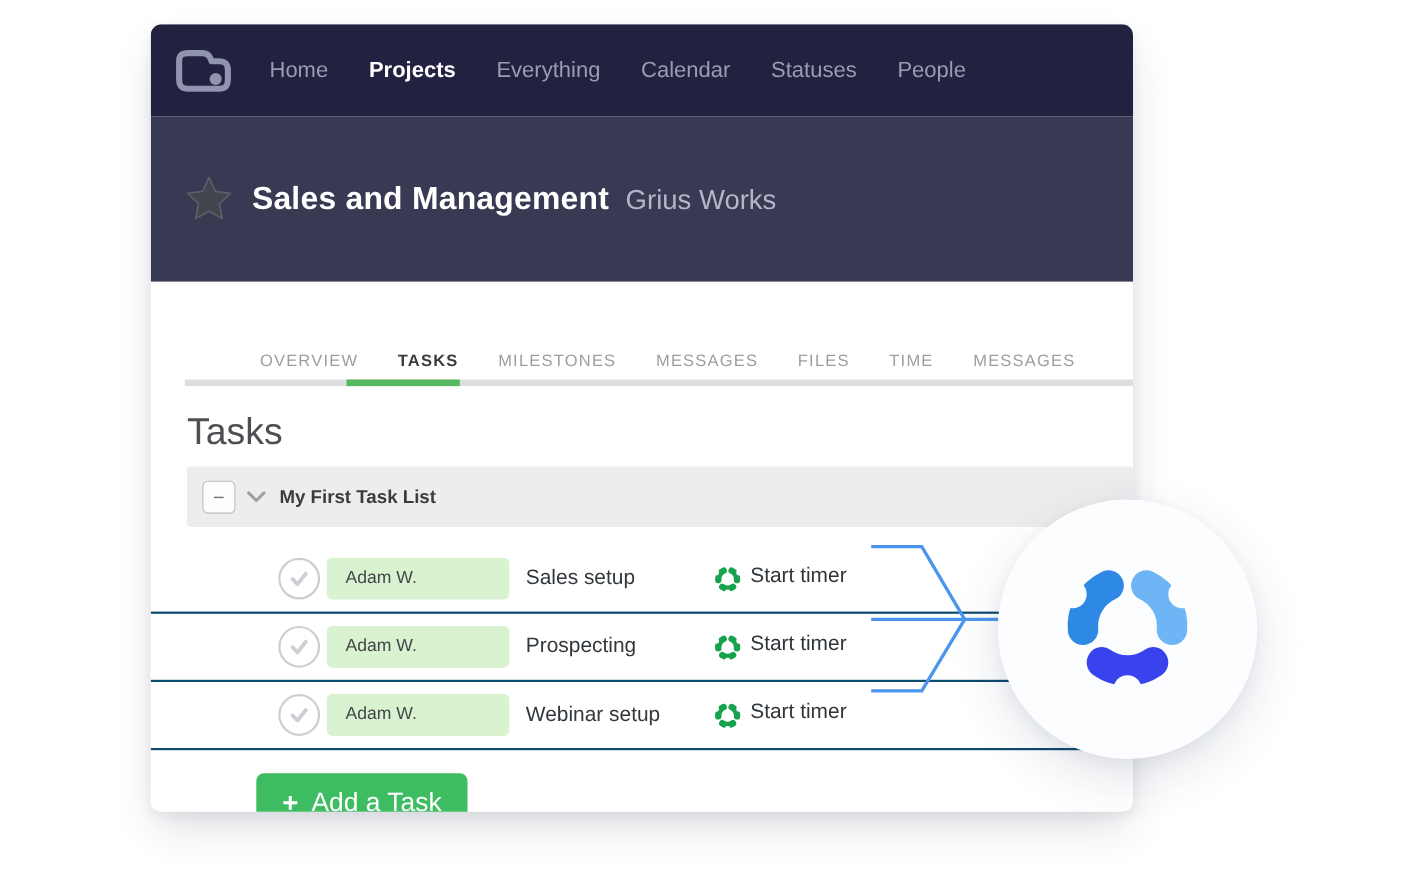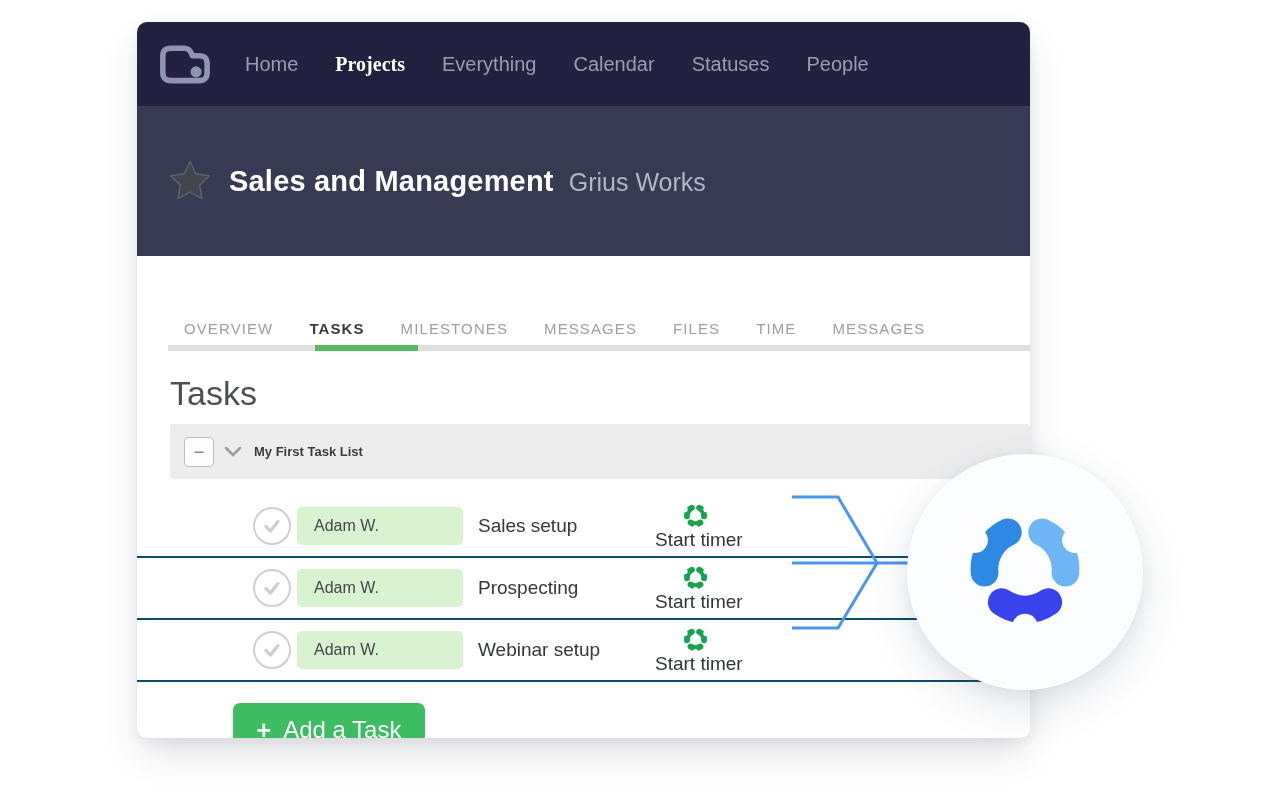--- a/index.html
+++ b/index.html
@@ -14,65 +14,65 @@
   }
 
   
   .topnav {
     height:84px; background:#232140; display:flex; align-items:center;
     padding:0 30px 0 21px;
   }
   .topnav .logo { width:54px; height:48px; margin-right:33px; flex:0 0 auto; }
   .nav-items { display:flex; gap:37px; align-items:center;justify-content:center; }
   .nav-item { font-size:20px; color:#9a9cb2; cursor:pointer; white-space:nowrap; }
-  .nav-item.active { color:#ffffff; font-weight:700;font-family:Liberation Serif, serif; }
+  .nav-item.active { color:#ffffff; font-weight:700; }
 
   
   .project-header {
     height:150px; background:#383953; display:flex; align-items:center; padding:0 30px;
   }
   .star { width:46px; height:46px; margin-right:16px; flex:0 0 auto; }
   .title-group { display:flex; align-items:baseline; }
   .project-title { color:#ffffff; font-size:29px; font-weight:700; letter-spacing:0.2px; }
   .project-subtitle { color:#b3b5c9; font-size:25px; font-weight:400; margin-left:15px; }
 
   
   .tabs-row { position:relative; height:95px; padding:64px 0 0 47px; }
-  .tabs { display:flex; gap:36px; white-space:nowrap; }
+  .tabs { display:flex; gap:36px; white-space:nowrap;justify-content:center; }
   .tab { font-size:15px; letter-spacing:1.1px; color:#9e9e9e; cursor:pointer; }
   .tab.active { color:#3b3b3b; font-weight:700; }
   .tab-track { position:absolute; left:31px; right:0; top:89px; height:6px; background:#dedede; }
   .tab-track-active { position:absolute; left:178px; top:89px; width:103px; height:6px; z-index:2; }
 
   
   .tasks-heading { margin:20px 0 0 33px; font-size:34px; line-height:44px; font-weight:400; color:#4d4f53; }
 
   .list-header {
     margin:9px 0 0 33px; width:860px; height:55px; background:#ededee; border-radius:3px;
     display:flex; align-items:center; padding:0 14px;
   }
   .collapse-btn {
     width:30px; height:30px; background:#fdfdfd; border:1px solid #b9bdc1; border-radius:5px;
     color:#6f7377; font-size:18px; line-height:28px; text-align:center; cursor:pointer;
   }
   .chevron { width:18px; height:11px; margin-left:10px; }
-  .list-title { margin-left:12px; font-size:13px; font-weight:700; color:#3a3c3e; }
+  .list-title { margin-left:12px; font-size:17px; font-weight:700; color:#3a3c3e; }
 
   .rows { padding-top:17px; }
   .task-row { height:62px; display:flex; align-items:center; padding-left:116px; border-bottom:2px solid #0c4a6e; }
   .check-circle {
     width:38px; height:38px; border:2px solid #cbcfd3; border-radius:50%; background:#fff;
     display:flex; align-items:center; justify-content:center; cursor:pointer; flex:0 0 auto;
   }
   .assignee-pill {
     margin-left:6px; width:166px; height:38px; background:#d9f2cf; border-radius:5px;
     display:flex; align-items:center; padding-left:17px; font-size:16px; color:#43474b; flex:0 0 auto;
   }
   .task-name { margin-left:15px; width:170px; font-size:19px; color:#33383c; }
-  .timer { display:flex; align-items:center; cursor:pointer;flex-direction:column; }
+  .timer { display:flex; cursor:pointer; }
   .timer-icon { width:27px; height:27px; }
   .timer-label { margin-left:7px; font-size:19px; color:#2f3539; }
 
   .add-task-btn {
     margin:21px 0 0 96px; width:192px; height:54px; background:#3ebc62; border:none; border-radius:7px;
     color:#fff; display:flex; align-items:center; justify-content:center; cursor:pointer;
     font-family:"Liberation Sans", sans-serif;
   }
   .plus-glyph { font-size:25px; font-weight:700; margin-right:12px; line-height:1; }
   .add-task-label { font-size:24px; }

